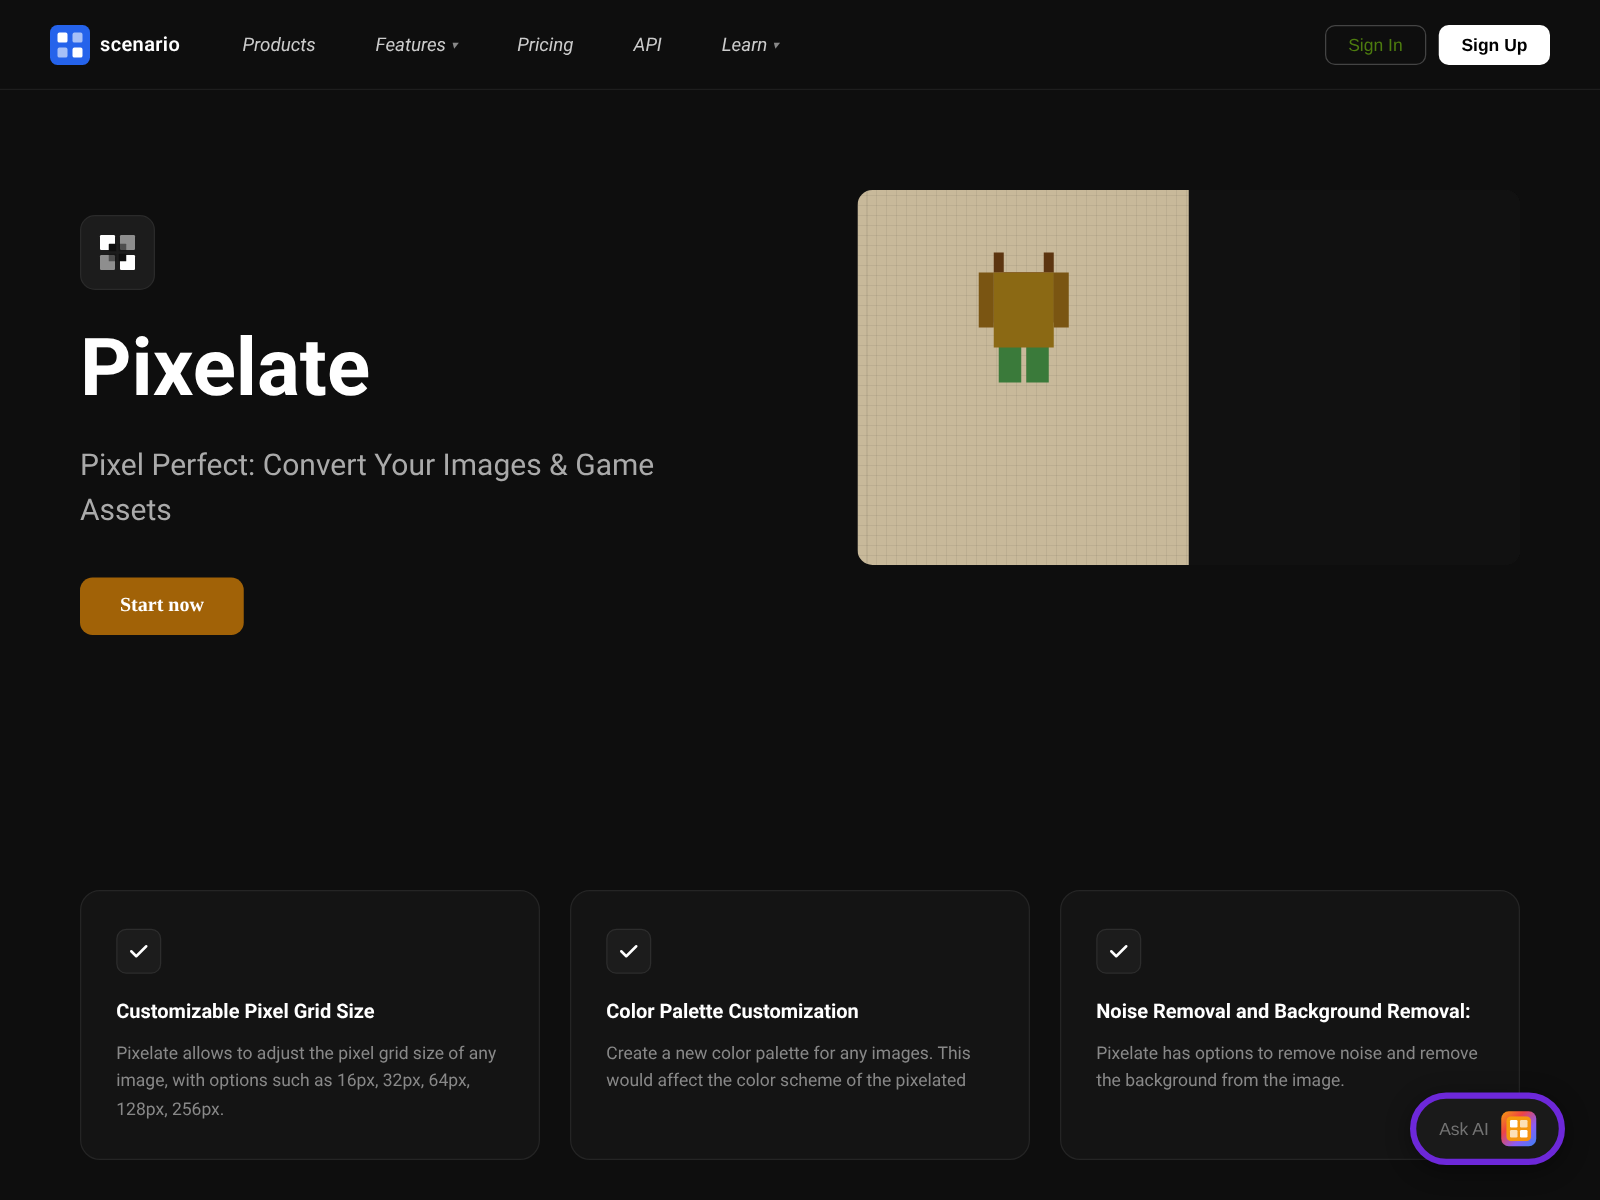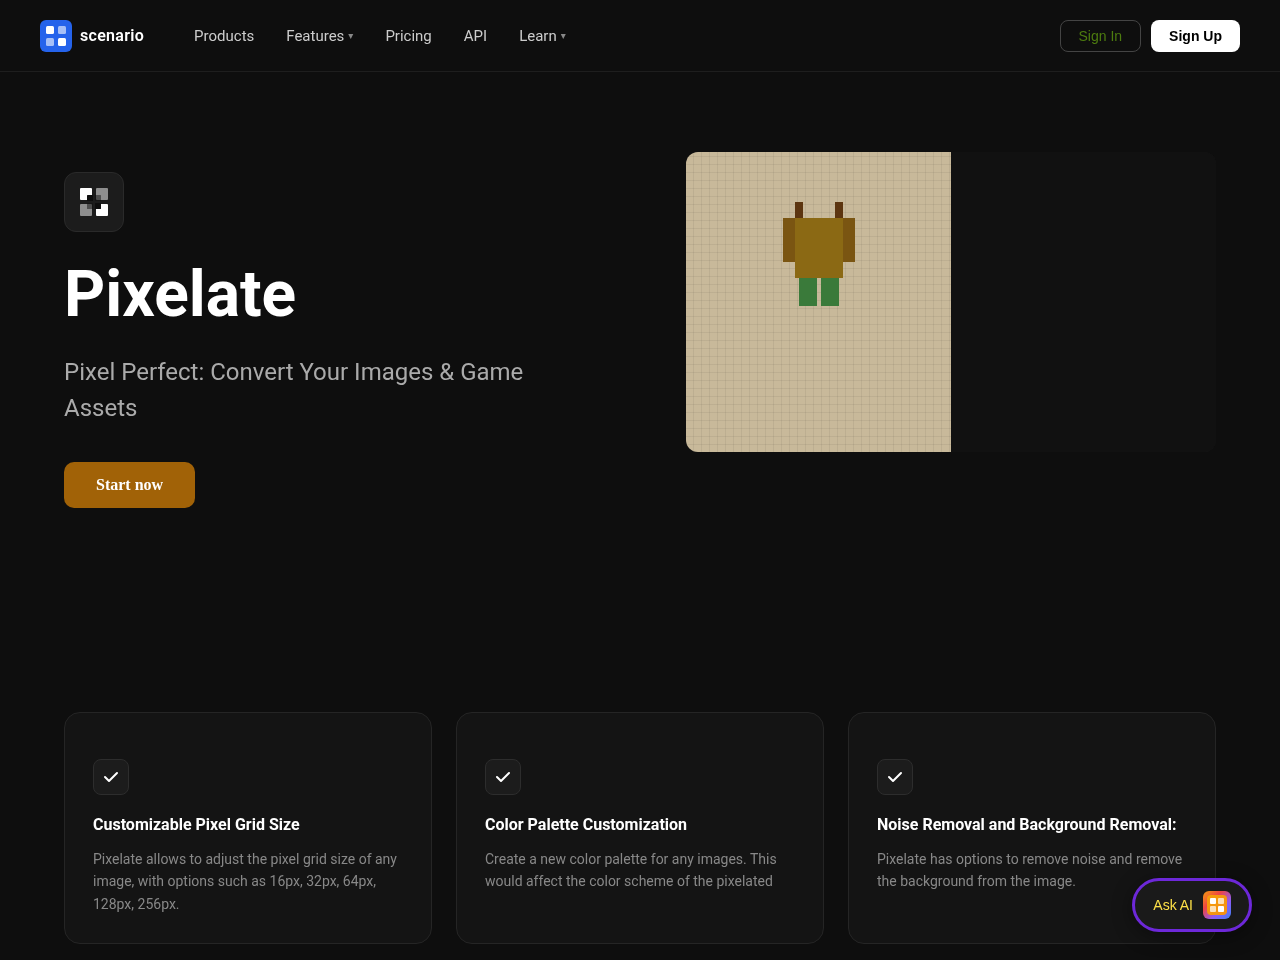--- a/index.html
+++ b/index.html
@@ -42,22 +42,23 @@
     .nav-logo-text {
       color: #ffffff;
       font-size: 16px;
       font-weight: 600;
       letter-spacing: 0.3px;
     }
 
     .nav-links {
       display: flex;
       align-items: center;
-      gap: 4px;
+      gap: 20px;
       flex: 1;
+      font-style: italic;
     }
 
     .nav-link {
       color: #cccccc;
       text-decoration: none;
       font-size: 15px;
       padding: 6px 14px;
       border-radius: 6px;
       display: flex;
       align-items: center;
@@ -290,21 +291,21 @@
       padding: 60px 64px;
       display: grid;
       grid-template-columns: repeat(3, 1fr);
       gap: 24px;
     }
 
     .feature-card {
       background: #141414;
       border: 1px solid #252525;
       border-radius: 16px;
-      padding: 46px 28px 28px;
+      padding: 30px 28px 28px;
     }
 
     .feature-check {
       width: 36px;
       height: 36px;
       background: #1c1c1c;
       border: 1px solid #2d2d2d;
       border-radius: 8px;
       display: flex;
       align-items: center;
@@ -332,28 +333,28 @@
       color: #888888;
       line-height: 1.6;
     }
 
     
     .ask-ai-btn {
       position: fixed;
       bottom: 28px;
       right: 28px;
       background: #1a1a1a;
-      border: 3px solid #6d28d9;
+      border: 5px solid #6d28d9;
       border-radius: 50px;
       padding: 10px 18px;
       display: flex;
       align-items: center;
       gap: 10px;
       cursor: pointer;
-      color: #fde047;
+      color: #737373;
       font-size: 14px;
       font-weight: 500;
       box-shadow: 0 4px 20px rgba(0,0,0,0.4);
       z-index: 200;
     }
 
     .ask-ai-logo {
       width: 28px;
       height: 28px;
       border-radius: 6px;

